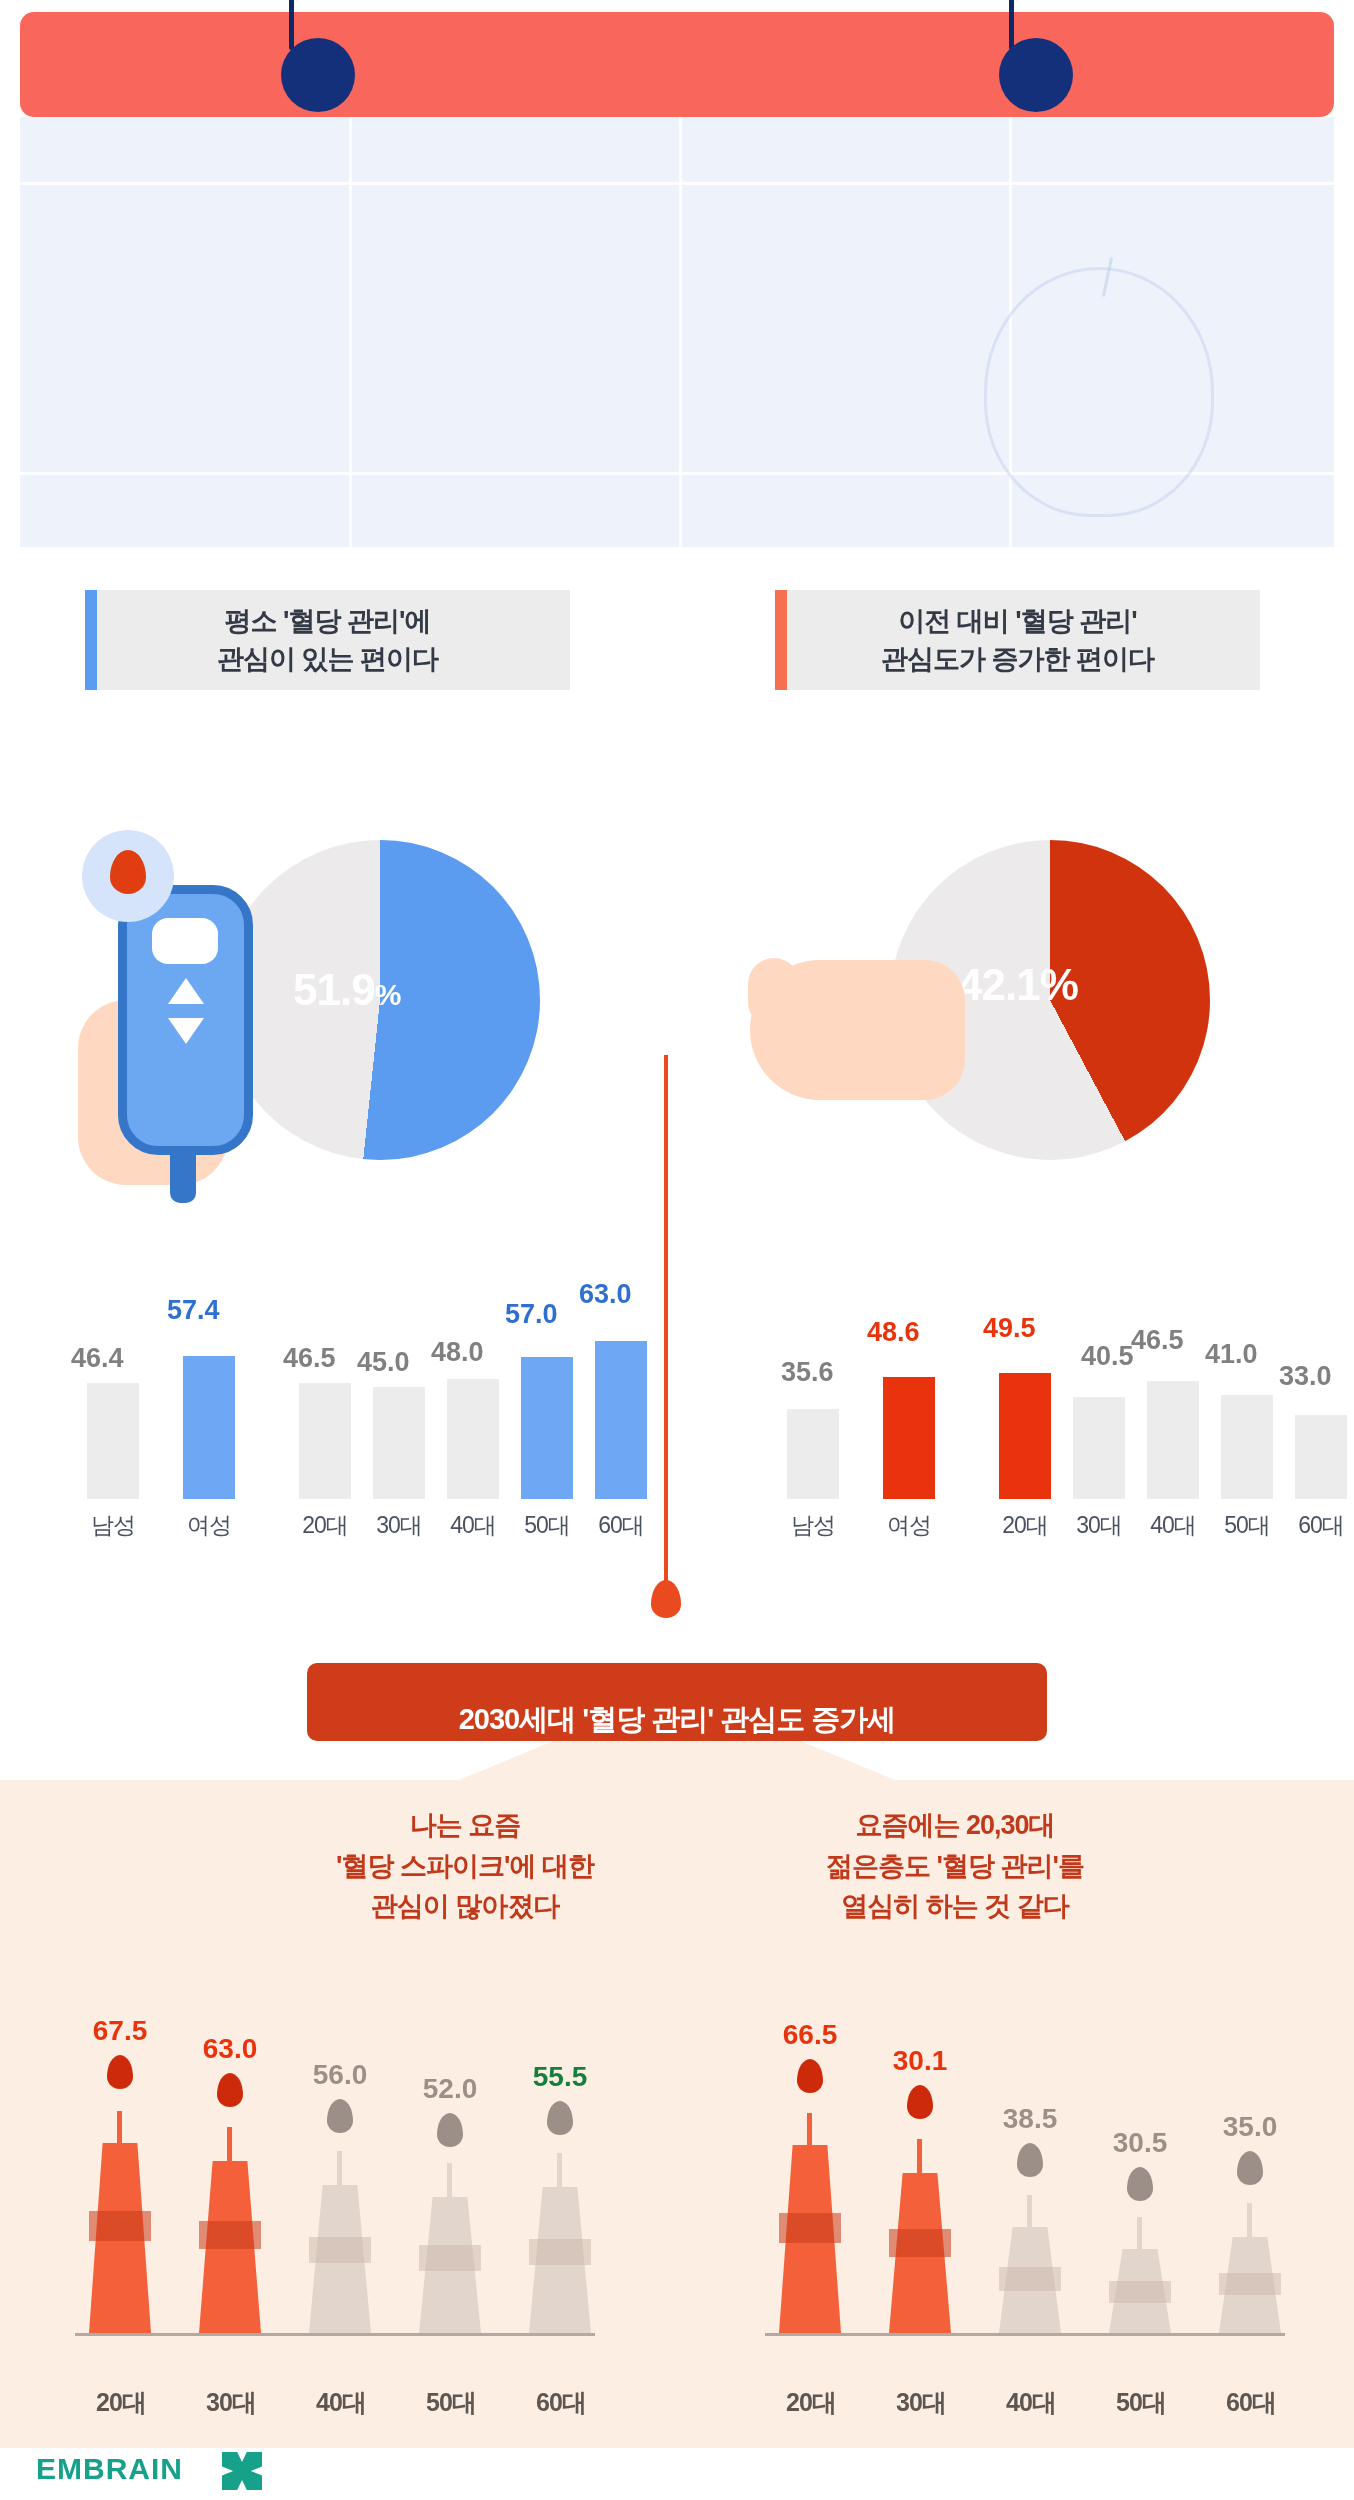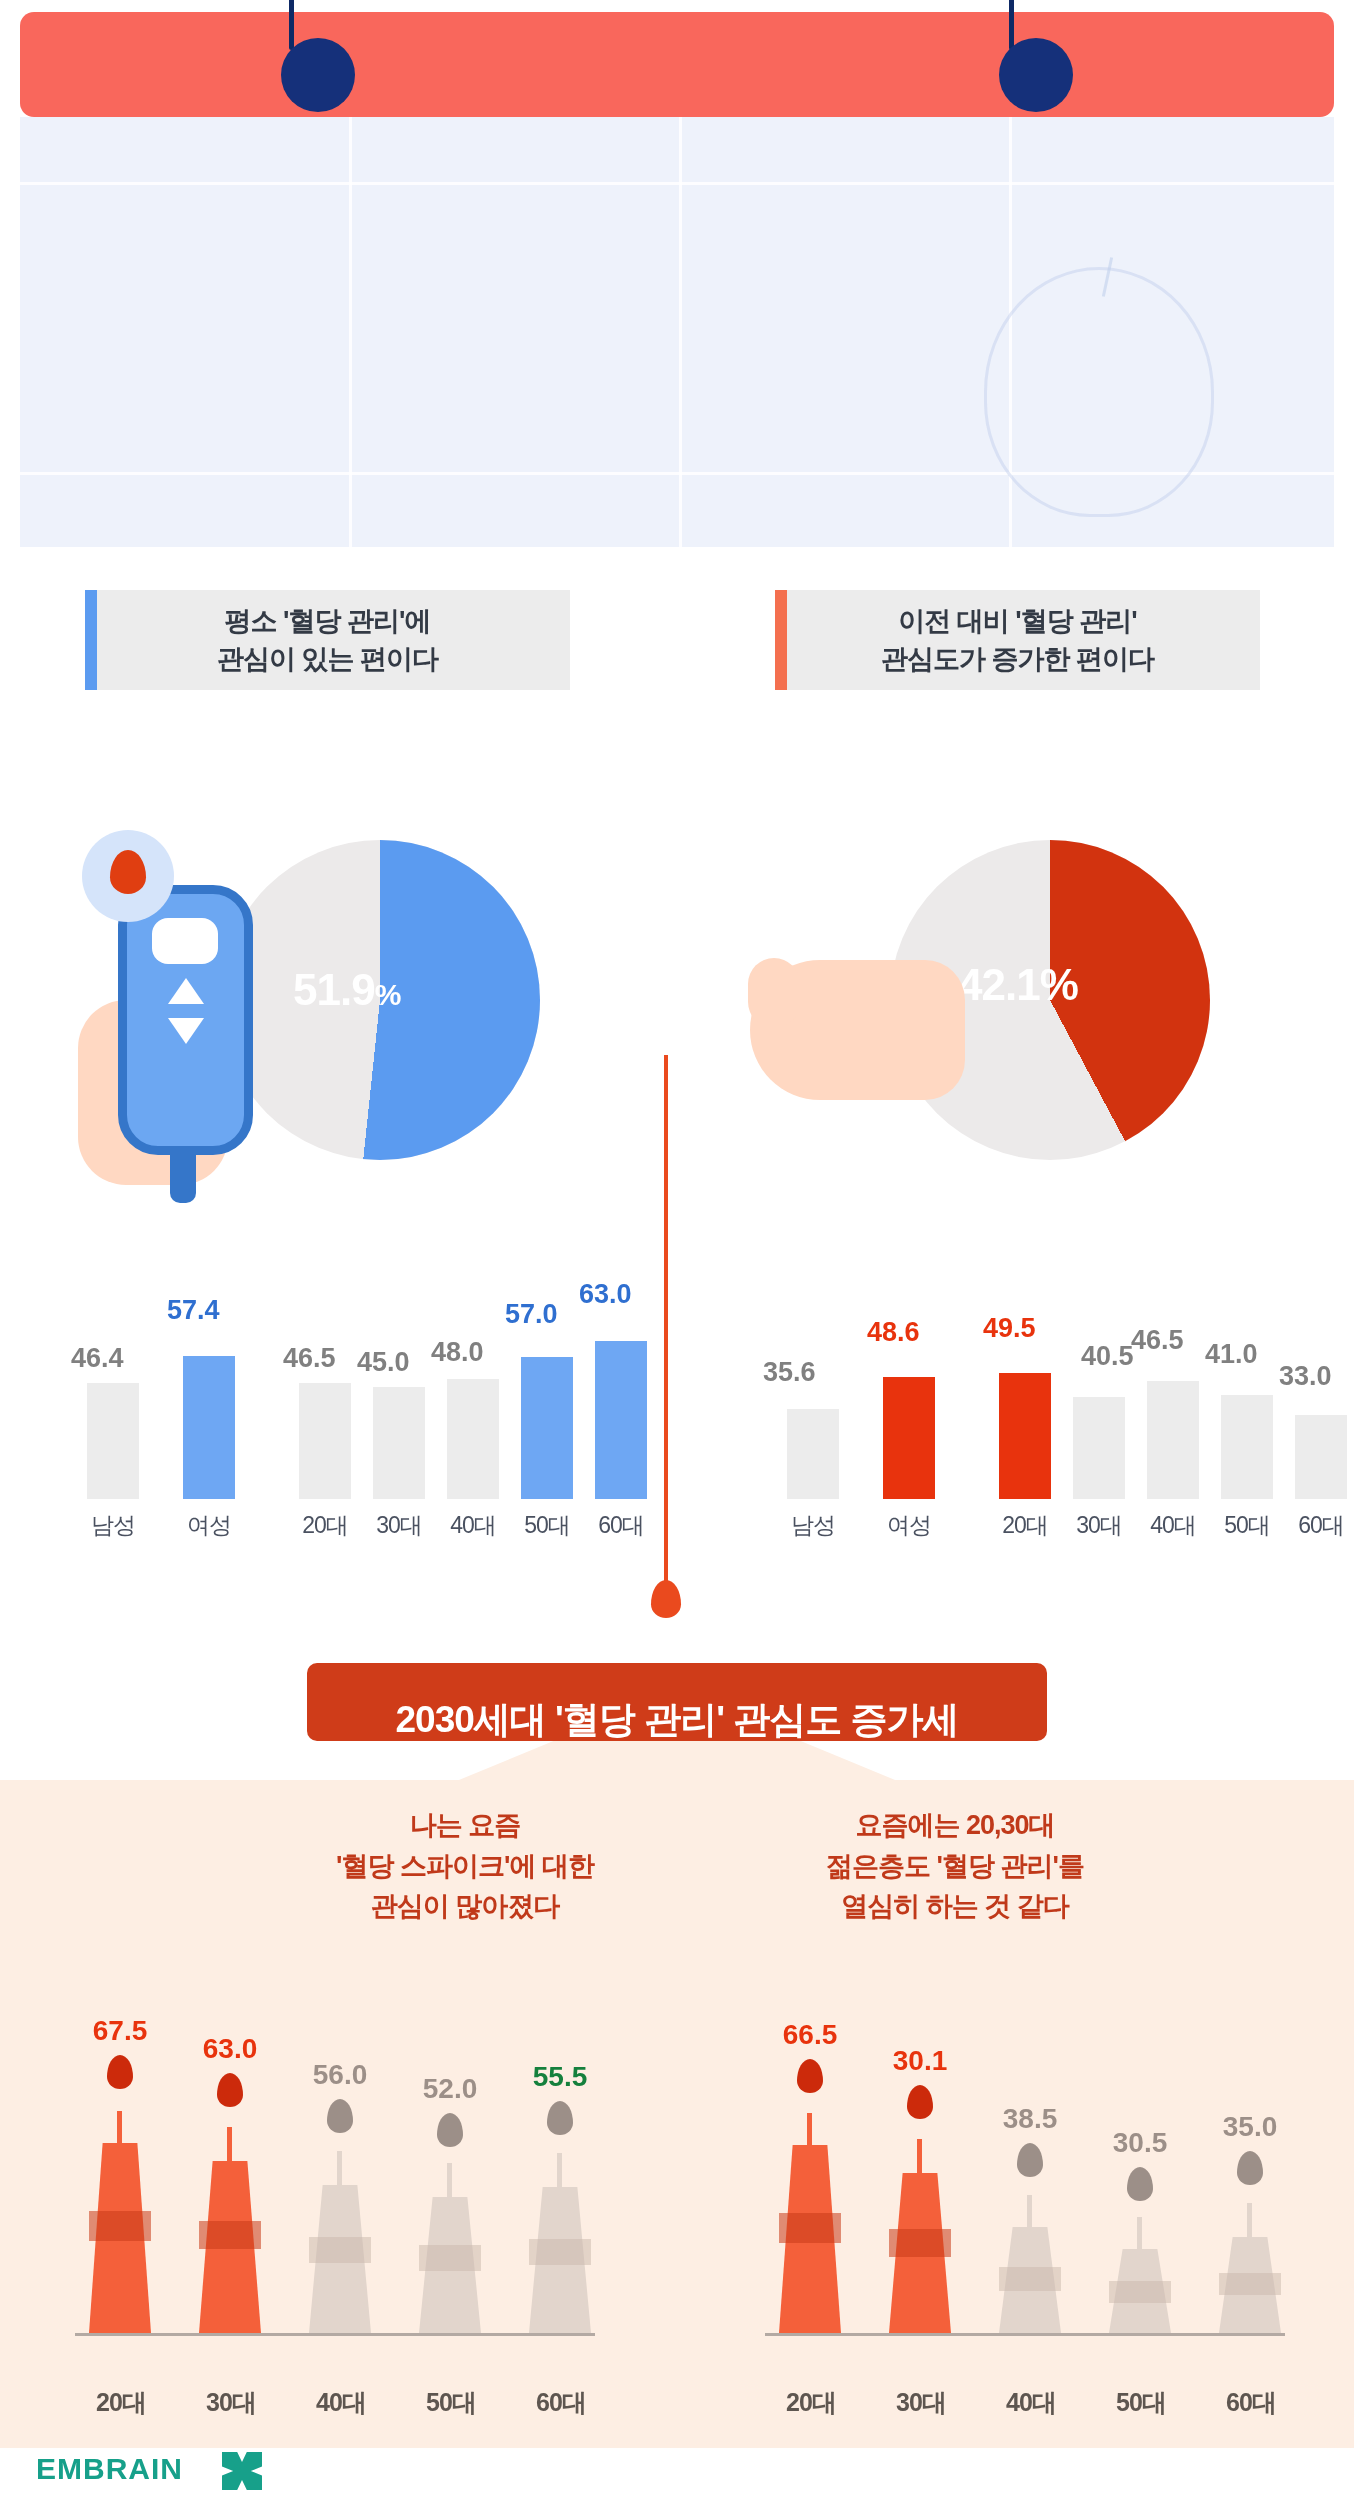--- a/index.html
+++ b/index.html
@@ -149,21 +149,21 @@
     position:absolute; left:0; top:1690px; width:1354px; height:95px;
     background:#fdeee3;
     clip-path:polygon(33% 100%, 50% 0%, 67% 100%);
   }
   .redbox{
     position:absolute; left:307px; top:1663px; width:740px; height:78px;
     background:#cf3c19; border-radius:10px;
     display:flex; align-items:center; justify-content:center;
   }
   .redbox span{
-    color:#fff; font-size:37px; font-weight:bold; letter-spacing:-1px;margin-top:35px;
+    color:#fff; font-size:29px; font-weight:bold; letter-spacing:-1px;margin-top:35px;
   }
 
   .q-title{
     position:absolute; width:470px; text-align:center;
     font-size:27px; font-weight:bold; color:#c0391a; line-height:1.5;
     letter-spacing:-1px;
   }
   #q-left{ left:230px; top:1805px; }
   #q-right{ left:720px; top:1805px; }
 
@@ -290,21 +290,21 @@
   <div class="bar-val val-blue" style="left:460px; top:34px;">57.0</div>
   <div class="bar-rect hl-blue" style="position:absolute;left:476px; bottom:56px; height:142px;"></div>
   <div class="bar-lab" style="left:466px;">50대</div>
 
   <div class="bar-val val-blue" style="left:534px; top:14px;">63.0</div>
   <div class="bar-rect hl-blue" style="position:absolute;left:550px; bottom:56px; height:158px;"></div>
   <div class="bar-lab" style="left:540px;">60대</div>
 </div>
 
 <div class="barchart" id="bars-right">
-  <div class="bar-val val-grey" style="left:18px; top:92px;">35.6</div>
+  <div class="bar-val val-grey" style="left:36px; top:92px;">35.6</div>
   <div class="bar-rect" style="position:absolute;left:42px; bottom:56px; height:90px;"></div>
   <div class="bar-lab" style="left:32px;">남성</div>
 
   <div class="bar-val val-red" style="left:122px; top:52px;">48.6</div>
   <div class="bar-rect hl-red" style="position:absolute;left:138px; bottom:56px; height:122px;"></div>
   <div class="bar-lab" style="left:128px;">여성</div>
 
   <div class="bar-val val-red" style="left:238px; top:48px;">49.5</div>
   <div class="bar-rect hl-red" style="position:absolute;left:254px; bottom:56px; height:126px;"></div>
   <div class="bar-lab" style="left:244px;">20대</div>

